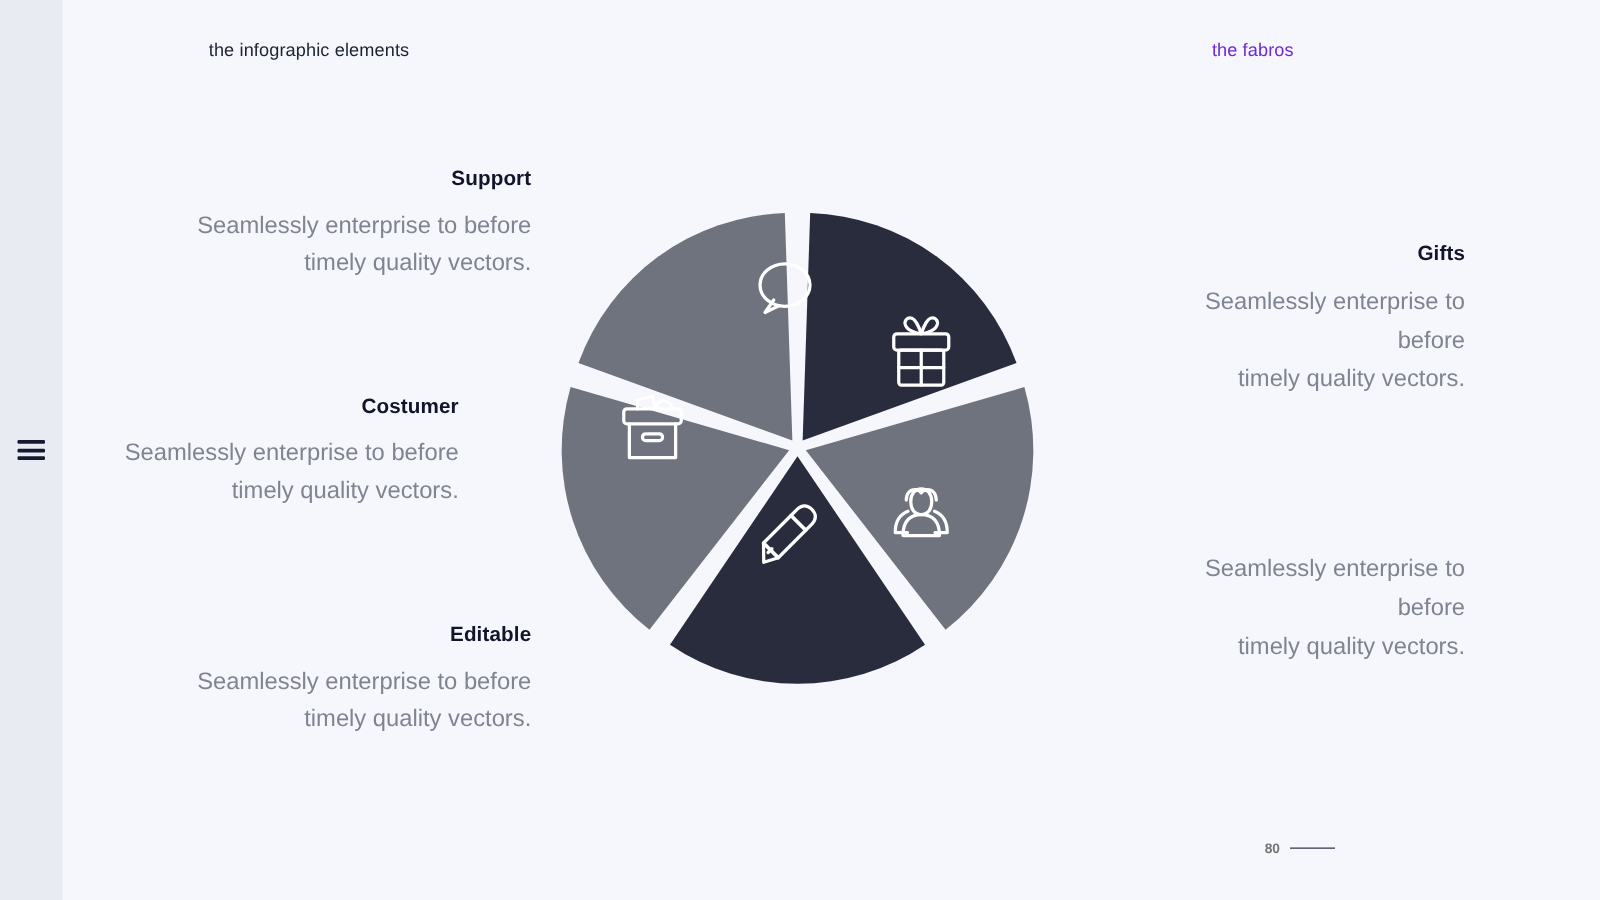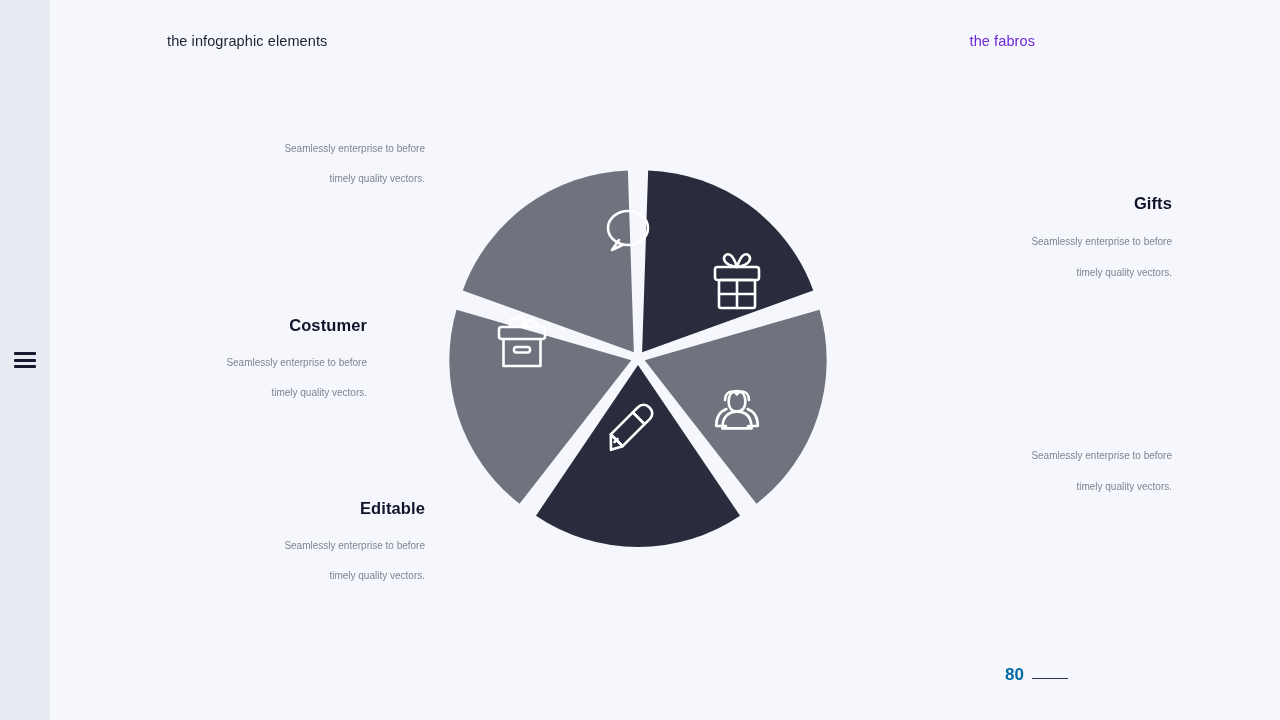--- a/index.html
+++ b/index.html
@@ -33,35 +33,35 @@
     font-size:14.5px; color:#1c2133; letter-spacing:.1px;
   }
   .hdr-right {
     position:absolute; right:33px; top:33px;
     font-size:14.5px; color:#6d28d9; letter-spacing:.1px;
   }
 
   
   .pagenum {
     position:absolute; right:44px; bottom:35px;
-    font-size:17px; color:#0369a1; font-weight:600;
+    font-size:11px; color:#737373; font-weight:600;
   }
   .pagerule {
     position:absolute; right:0; bottom:41px;
     width:36px; height:1.5px; background:#30344a;
   }
 
   
   .block { position:absolute; }
   .block .ttl {
     font-size:16.5px; font-weight:700; color:#11142b;
     margin-bottom:13px; letter-spacing:.1px;
   }
   .block .desc {
-    font-size:10px; color:#7f8491; line-height:30px;
+    font-size:19px; color:#7f8491; line-height:30px;
   }
   .block.right .desc { line-height:31px; }
   .block.left { text-align:right; }
   .block.right { text-align:right; }
 
   .b-support  { left:105px; top:134px;  width:320px; }
   .b-costumer { left:47px;  top:316px;  width:320px; }
   .b-editable { left:105px; top:499px;  width:320px; }
   .b-gifts    { left:912px; top:194px;  width:260px; }
   .b-users    { left:912px; top:440px;  width:260px; }
@@ -83,20 +83,21 @@
       <span></span>
       <span></span>
       <span></span>
     </div>
   </div>
 
   <div class="hdr-left">the infographic elements</div>
   <div class="hdr-right">the fabros</div>
 
   <div class="block left b-support">
+    <div class="ttl">Support</div>
     <div class="desc">
       <div>Seamlessly enterprise to before</div>
       <div>timely quality vectors.</div>
     </div>
   </div>
 
   <div class="block left b-costumer">
     <div class="ttl">Costumer</div>
     <div class="desc">
       <div>Seamlessly enterprise to before</div>

